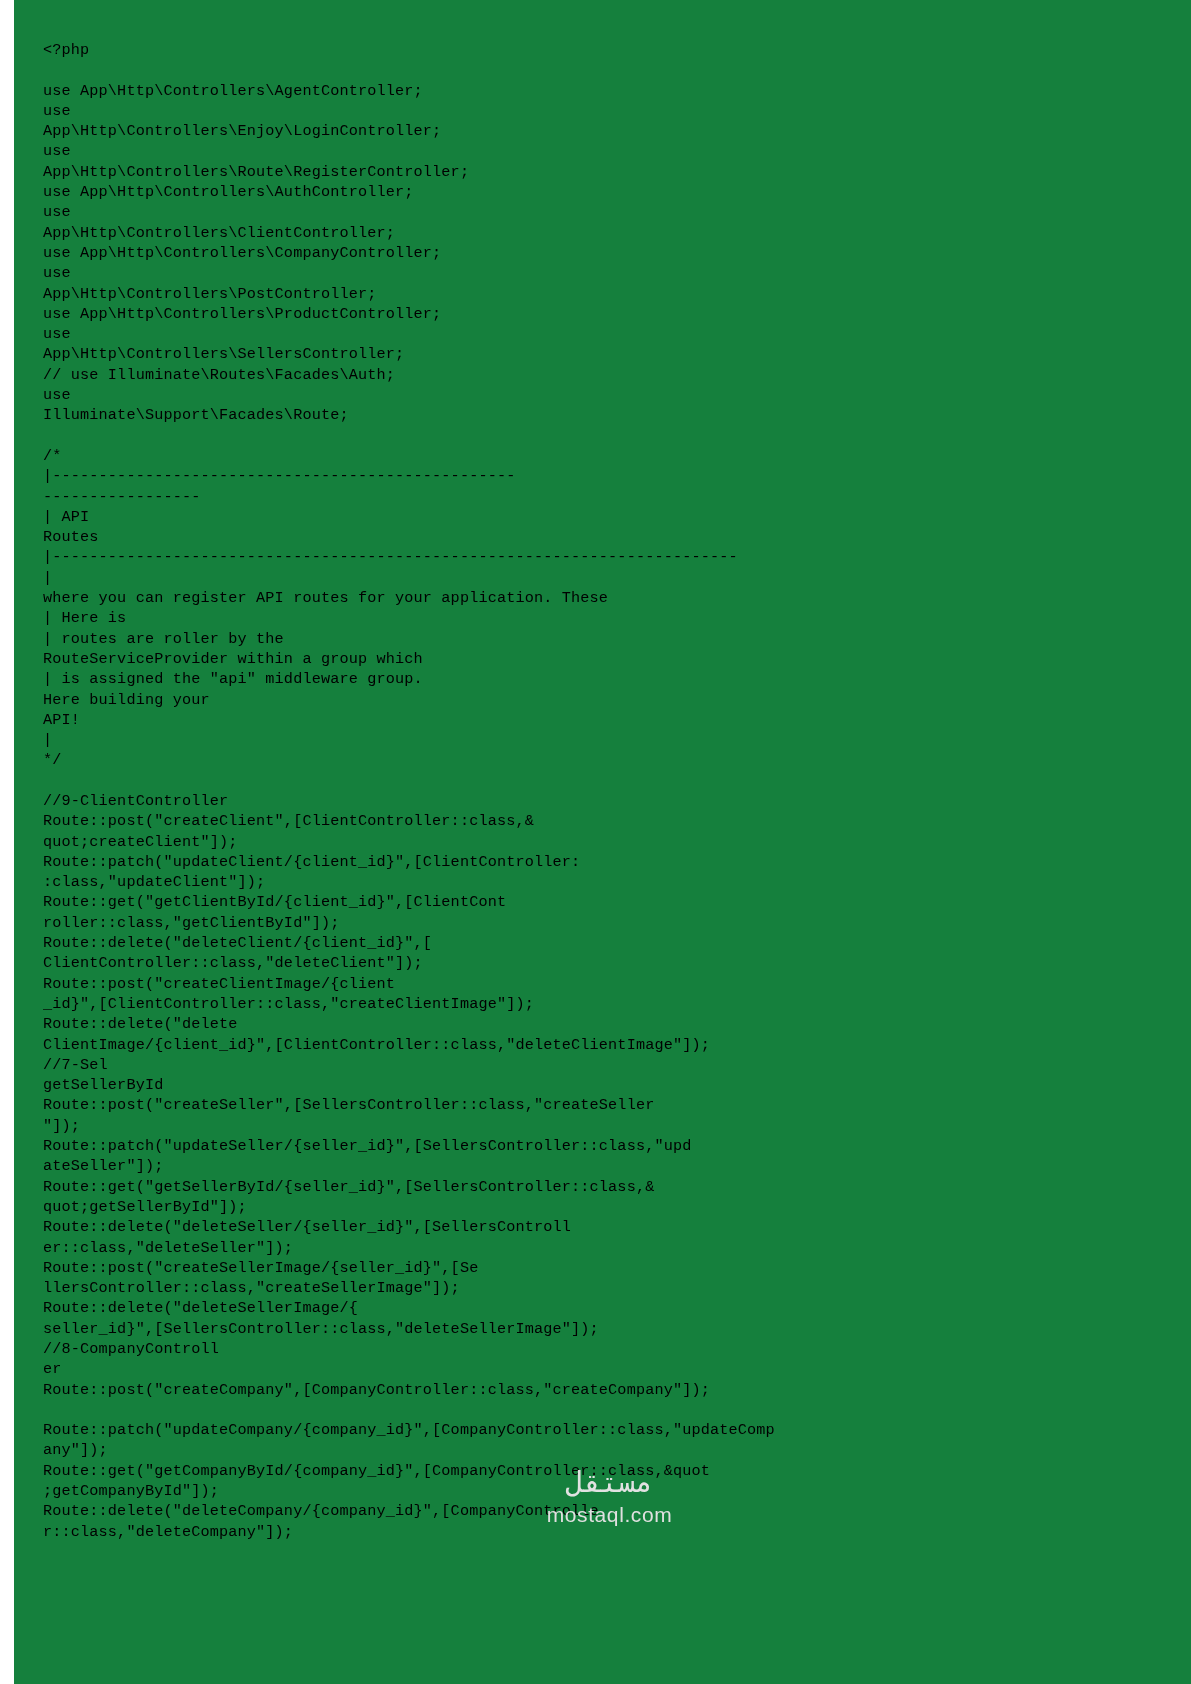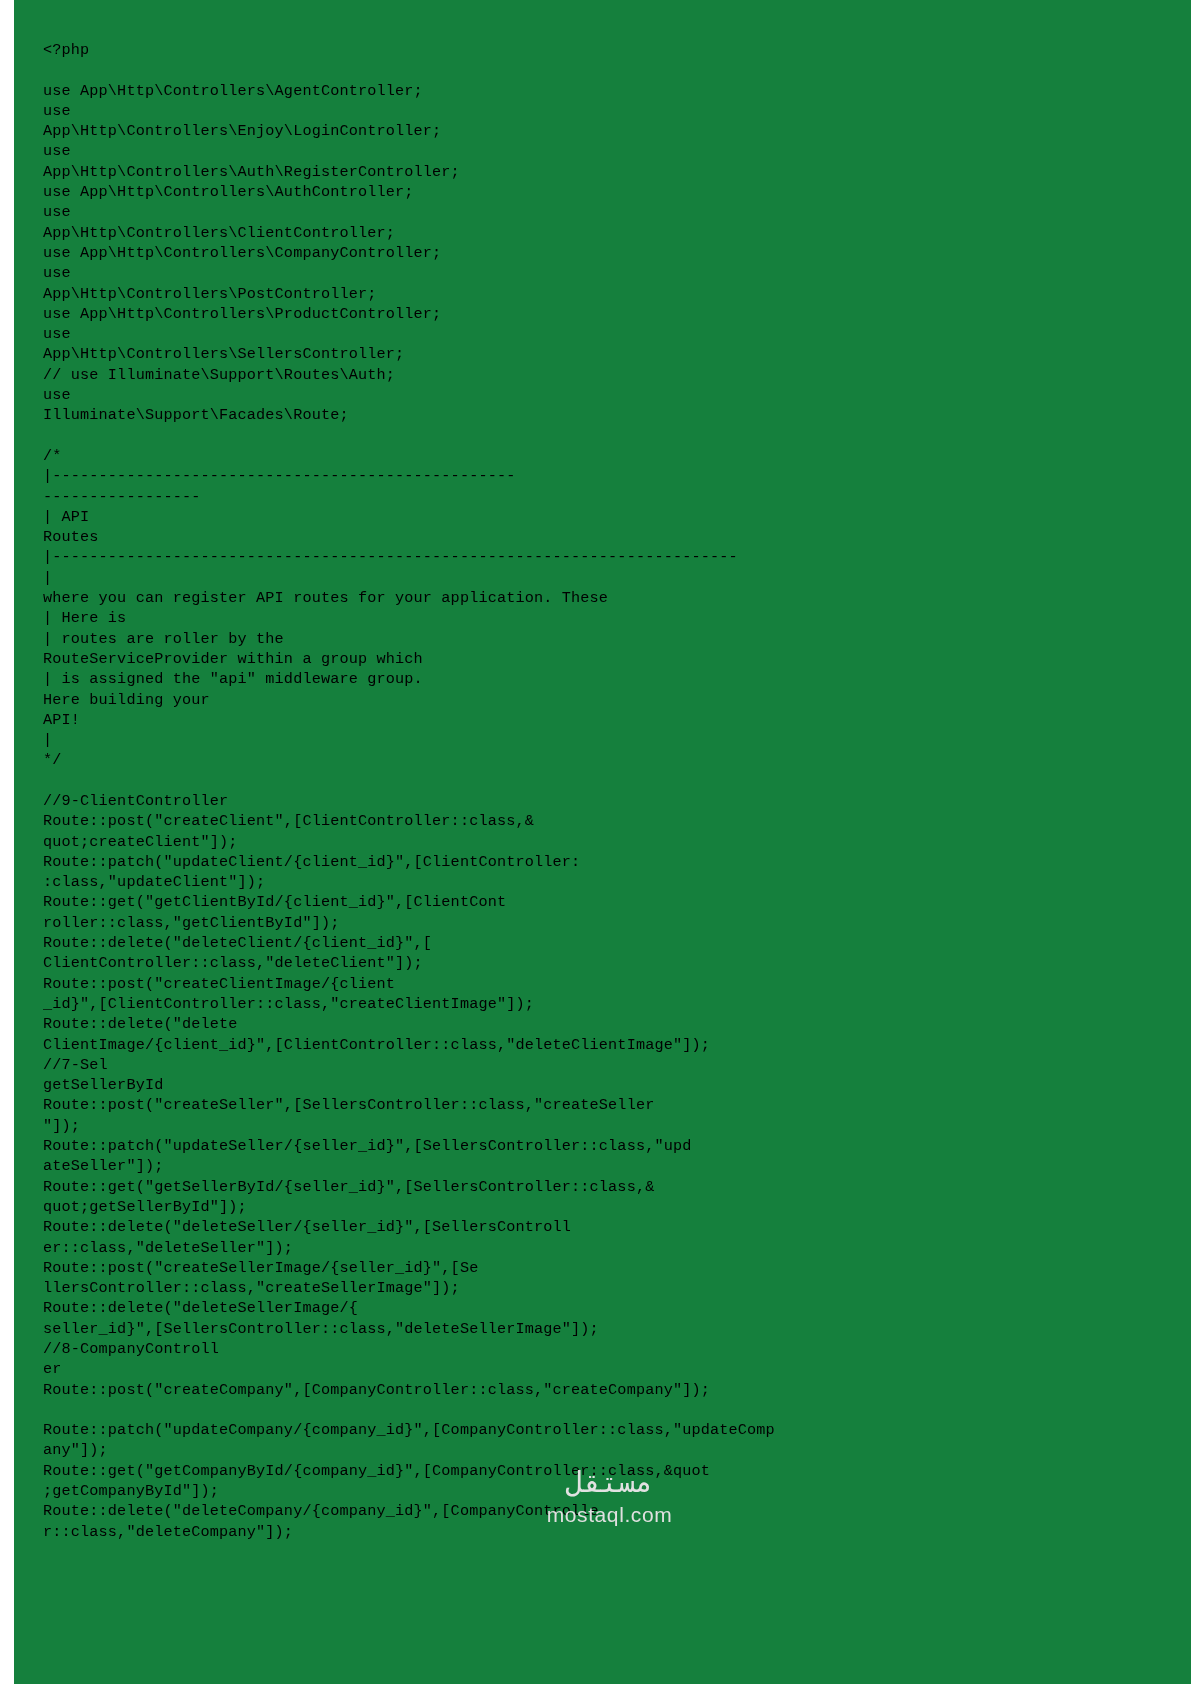--- a/index.html
+++ b/index.html
@@ -78,31 +78,31 @@
 
 <div id="page">
 
   <div id="code-listing">
       <div class="code-line">&lt;?php</div>
       <div class="code-line blank"></div>
       <div class="code-line">use App\Http\Controllers\AgentController;</div>
       <div class="code-line">use</div>
       <div class="code-line">App\Http\Controllers\Enjoy\LoginController;</div>
       <div class="code-line">use</div>
-      <div class="code-line">App\Http\Controllers\Auth\RegisterController;</div>
+      <div class="code-line">App\Http\Controllers\Route\RegisterController;</div>
       <div class="code-line">use App\Http\Controllers\AuthController;</div>
       <div class="code-line">use</div>
       <div class="code-line">App\Http\Controllers\ClientController;</div>
       <div class="code-line">use App\Http\Controllers\CompanyController;</div>
       <div class="code-line">use</div>
       <div class="code-line">App\Http\Controllers\PostController;</div>
       <div class="code-line">use App\Http\Controllers\ProductController;</div>
       <div class="code-line">use</div>
       <div class="code-line">App\Http\Controllers\SellersController;</div>
-      <div class="code-line">// use Illuminate\Support\Routes\Auth;</div>
+      <div class="code-line">// use Illuminate\Routes\Facades\Auth;</div>
       <div class="code-line">use</div>
       <div class="code-line">Illuminate\Support\Facades\Route;</div>
       <div class="code-line blank"></div>
       <div class="code-line">/*</div>
       <div class="code-line">|--------------------------------------------------</div>
       <div class="code-line">-----------------</div>
       <div class="code-line">| API</div>
       <div class="code-line">Routes</div>
       <div class="code-line">|--------------------------------------------------------------------------</div>
       <div class="code-line">|</div>

